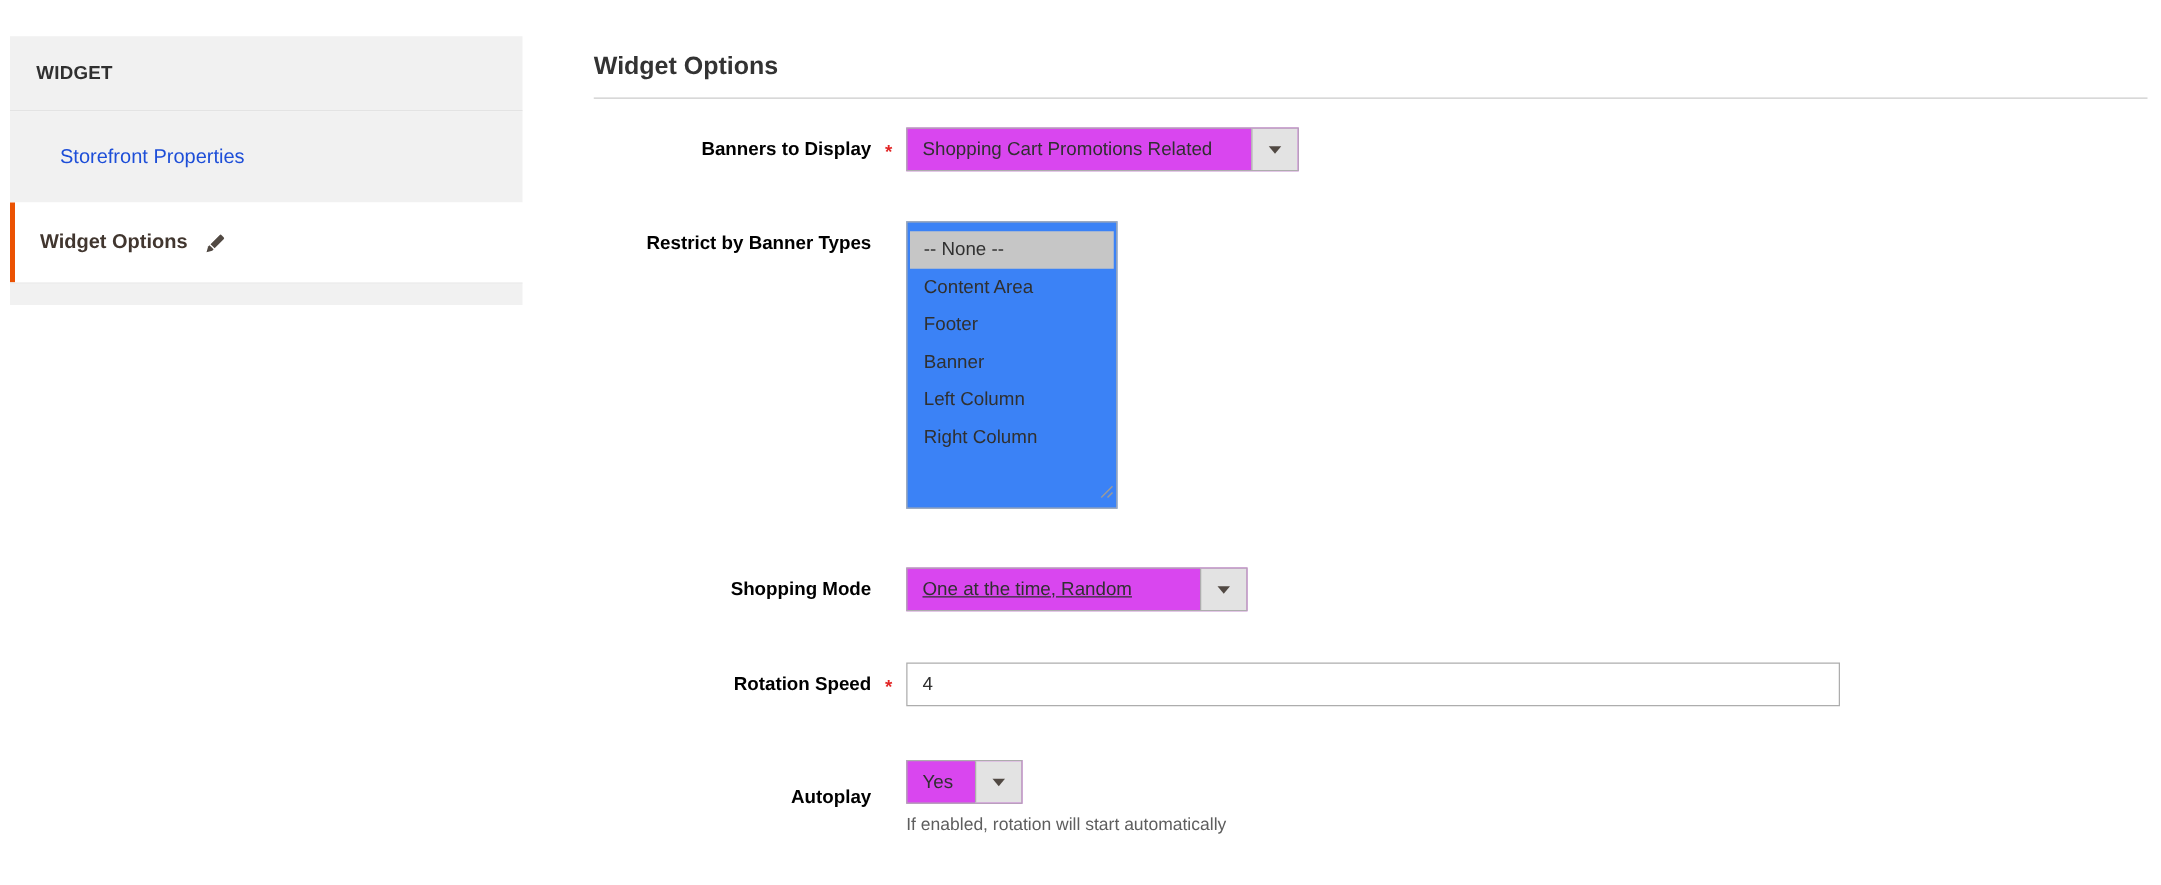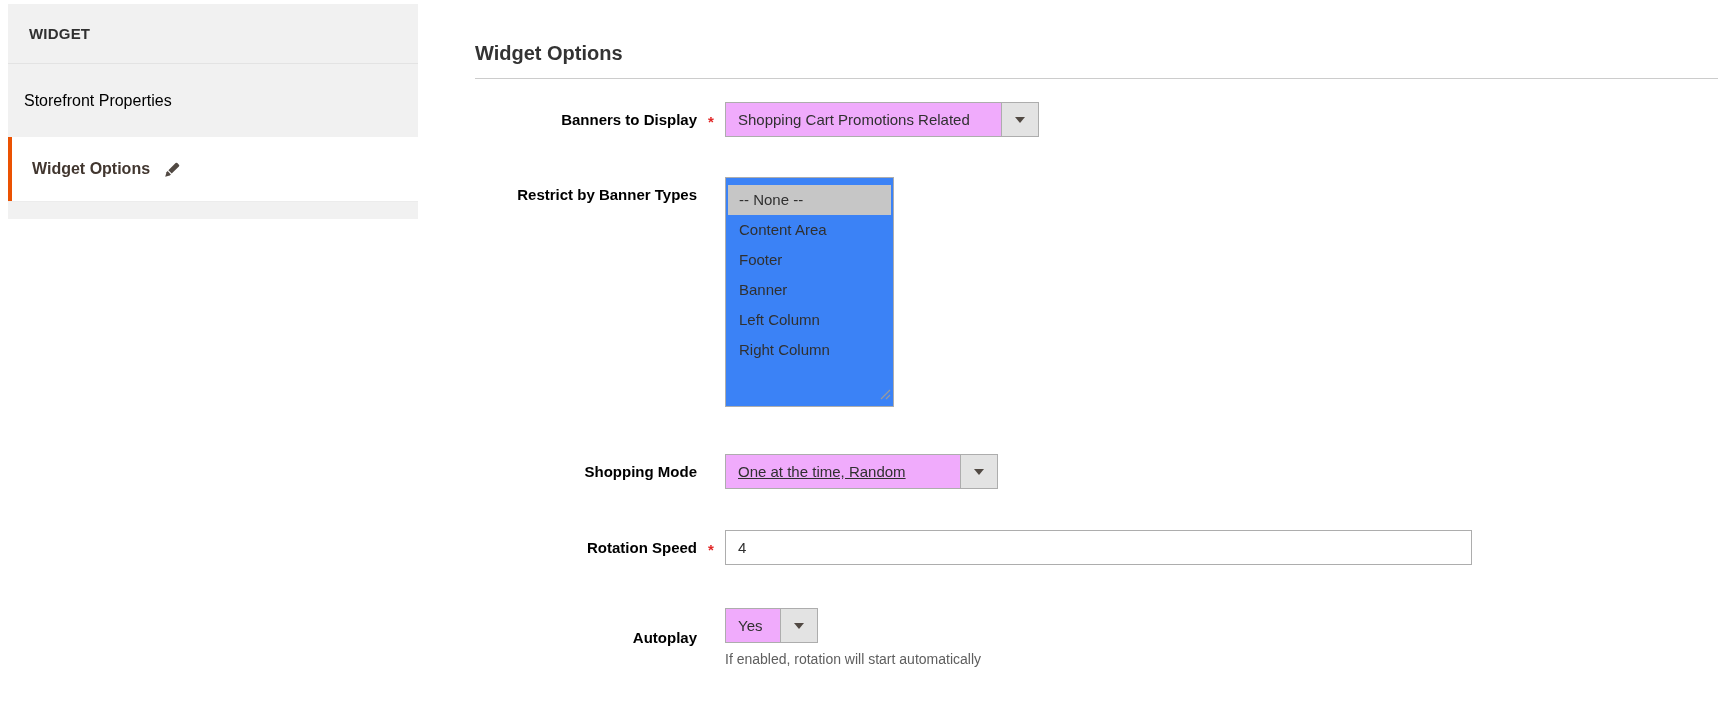--- a/index.html
+++ b/index.html
@@ -1,45 +1,45 @@
 <!DOCTYPE html>
 <html><head>
 <meta charset="utf-8">
 <style>
   * { margin:0; padding:0; box-sizing:border-box; }
   html,body { width:1729px; height:708px; background:#fff; overflow:hidden;
     font-family:"Liberation Sans", sans-serif; color:#303030; }
 
   
-  .sidebar { position:absolute; left:8px; top:4px; width:410px; }
+  .sidebar { position:absolute; left:8px; top:29px; width:410px; }
   .sidebar-header { background:#f1f1f1; height:60px; display:flex; align-items:center;
     padding-left:21px; border-bottom:1px solid #e3e3e3;
     font-size:15px; font-weight:bold; letter-spacing:.2px; color:#303030; }
   .sidebar-item { background:#f1f1f1; height:73px; display:flex; align-items:center;
-    padding-left:16px; font-size:16px; color:#000000; cursor:pointer; }
+    padding-left:40px; font-size:16px; color:#1d4ed8; cursor:pointer; }
   .sidebar-item.active { background:#ffffff; height:64px; border-left:4px solid #eb5202;
     padding-left:20px; font-weight:bold; color:#41362f; }
   .sidebar-item .pencil { margin-left:14px; display:inline-flex; }
   .sidebar-footer-strip { background:#f1f1f1; height:18px; border-top:1px solid #ececec; }
 
   
   .content { position:absolute; left:475px; top:0; width:1243px; }
   .title-wrap { padding-top:42px; padding-bottom:13px; border-bottom:1px solid #cccccc; }
   .page-title { font-size:20px; font-weight:600; color:#333333; }
 
   .form { margin-top:23px; }
   .row { display:grid; grid-template-columns:222px 28px 1fr; }
   .row .lbl { text-align:right; font-size:15px; font-weight:600; color:#000000;
     align-self:center; line-height:18px; }
   .row .lbl.top { align-self:start; padding-top:9px; }
   .row .req { text-align:center; font-size:15px; color:#e22626; align-self:center;
     padding-top:3px; font-weight:600; }
 
   
-  .sel { display:inline-flex; height:35px; border:1px solid #adadad; background:#f0abfc;
+  .sel { display:inline-flex; height:35px; border:1px solid #adadad; background:#d946ef;
     align-items:stretch; cursor:pointer; }
   .sel .sel-text { display:flex; align-items:center; padding:0 12px; font-size:15px;
     color:#303030; white-space:nowrap; }
   .sel .sel-btn { width:37px; background:#e3e3e3; border-left:1px solid #adadad;
     display:flex; align-items:center; justify-content:center; }
   .caret { width:0; height:0; border-left:5px solid transparent;
     border-right:5px solid transparent; border-top:6px solid #514943; }
 
   .w-banners { width:314px; }
   .w-banners .sel-text { flex:1; }

